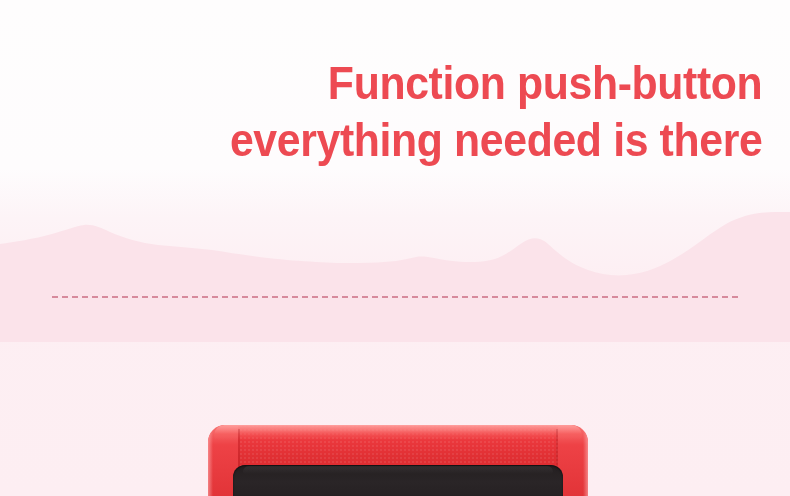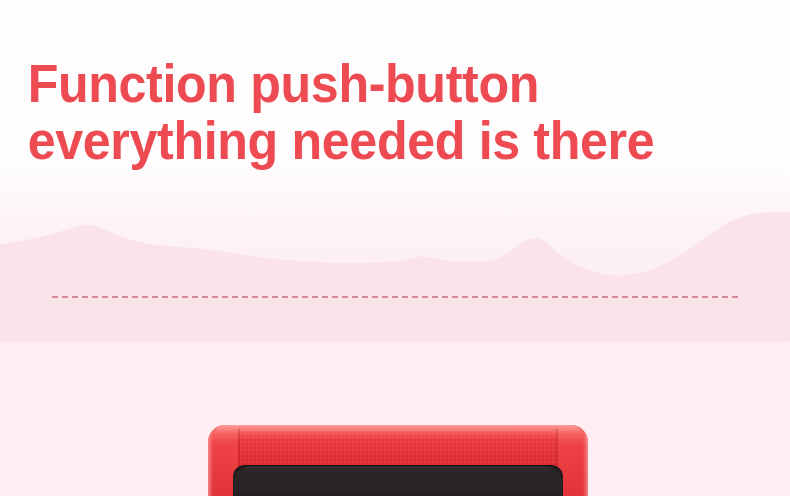--- a/index.html
+++ b/index.html
@@ -38,25 +38,25 @@
     width: 790px;
     height: 130px;
   }
 
   
   #headline {
     position: absolute;
     left: 0;
     top: 55px;
     width: 790px;
-    text-align: left;
+    text-align: right;
     color: #ED4A52;
     font-family: "Liberation Sans", sans-serif;
     font-weight: bold;
-    font-size: 54px;
+    font-size: 46px;
     line-height: 57px;
     letter-spacing: -0.4px;
     -webkit-font-smoothing: antialiased;
   }
   #headline .hl-line {
     display: block;
     transform: scaleX(0.93);
     transform-origin: center center;
     white-space: nowrap;
   }

